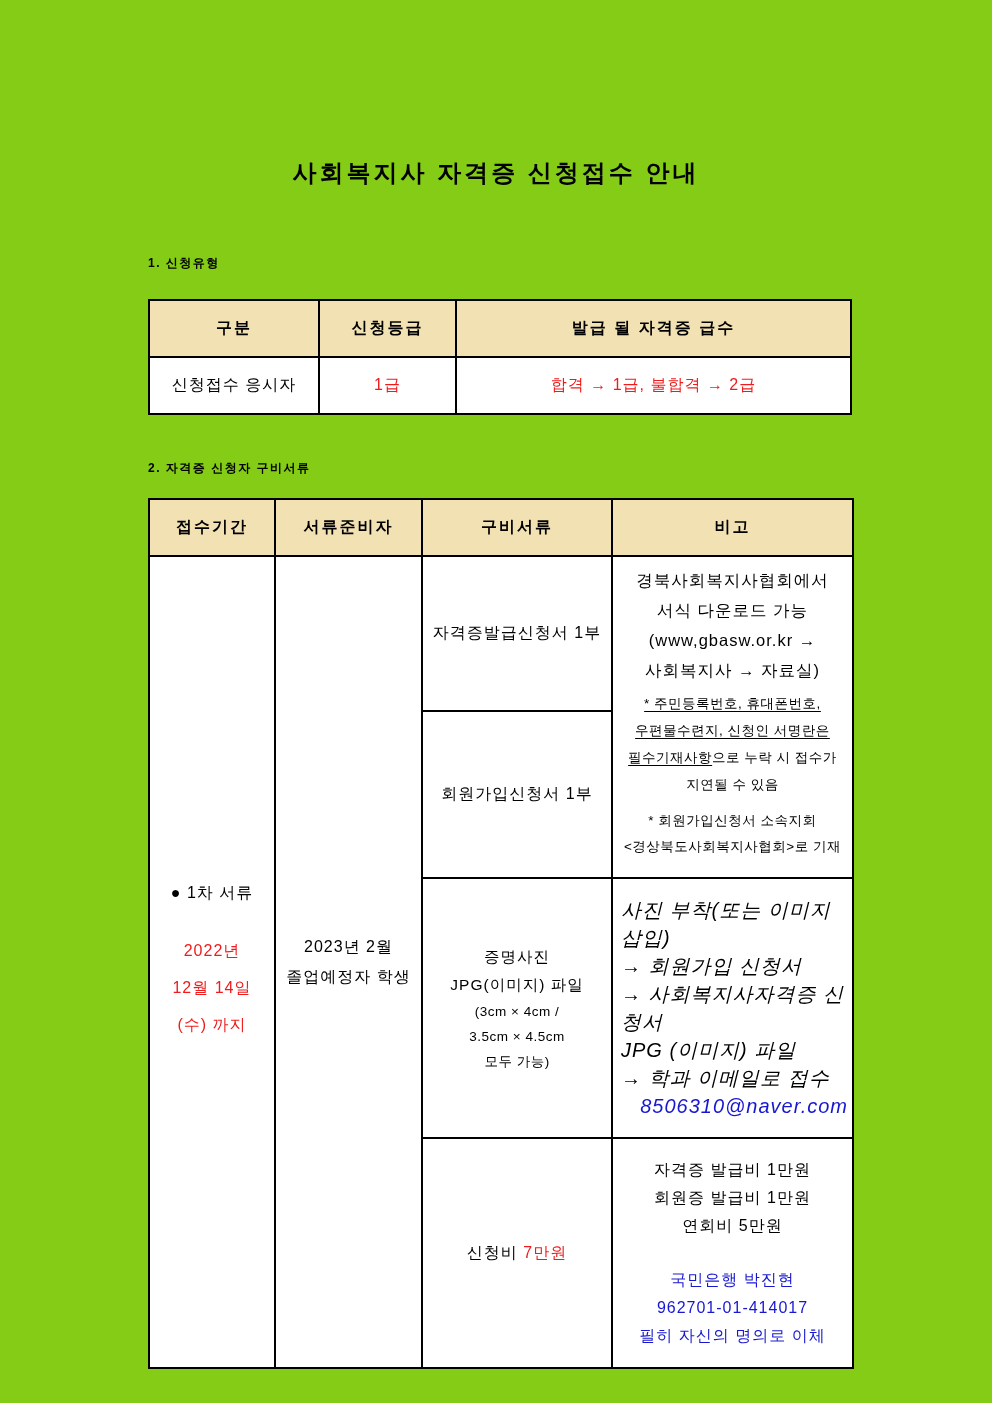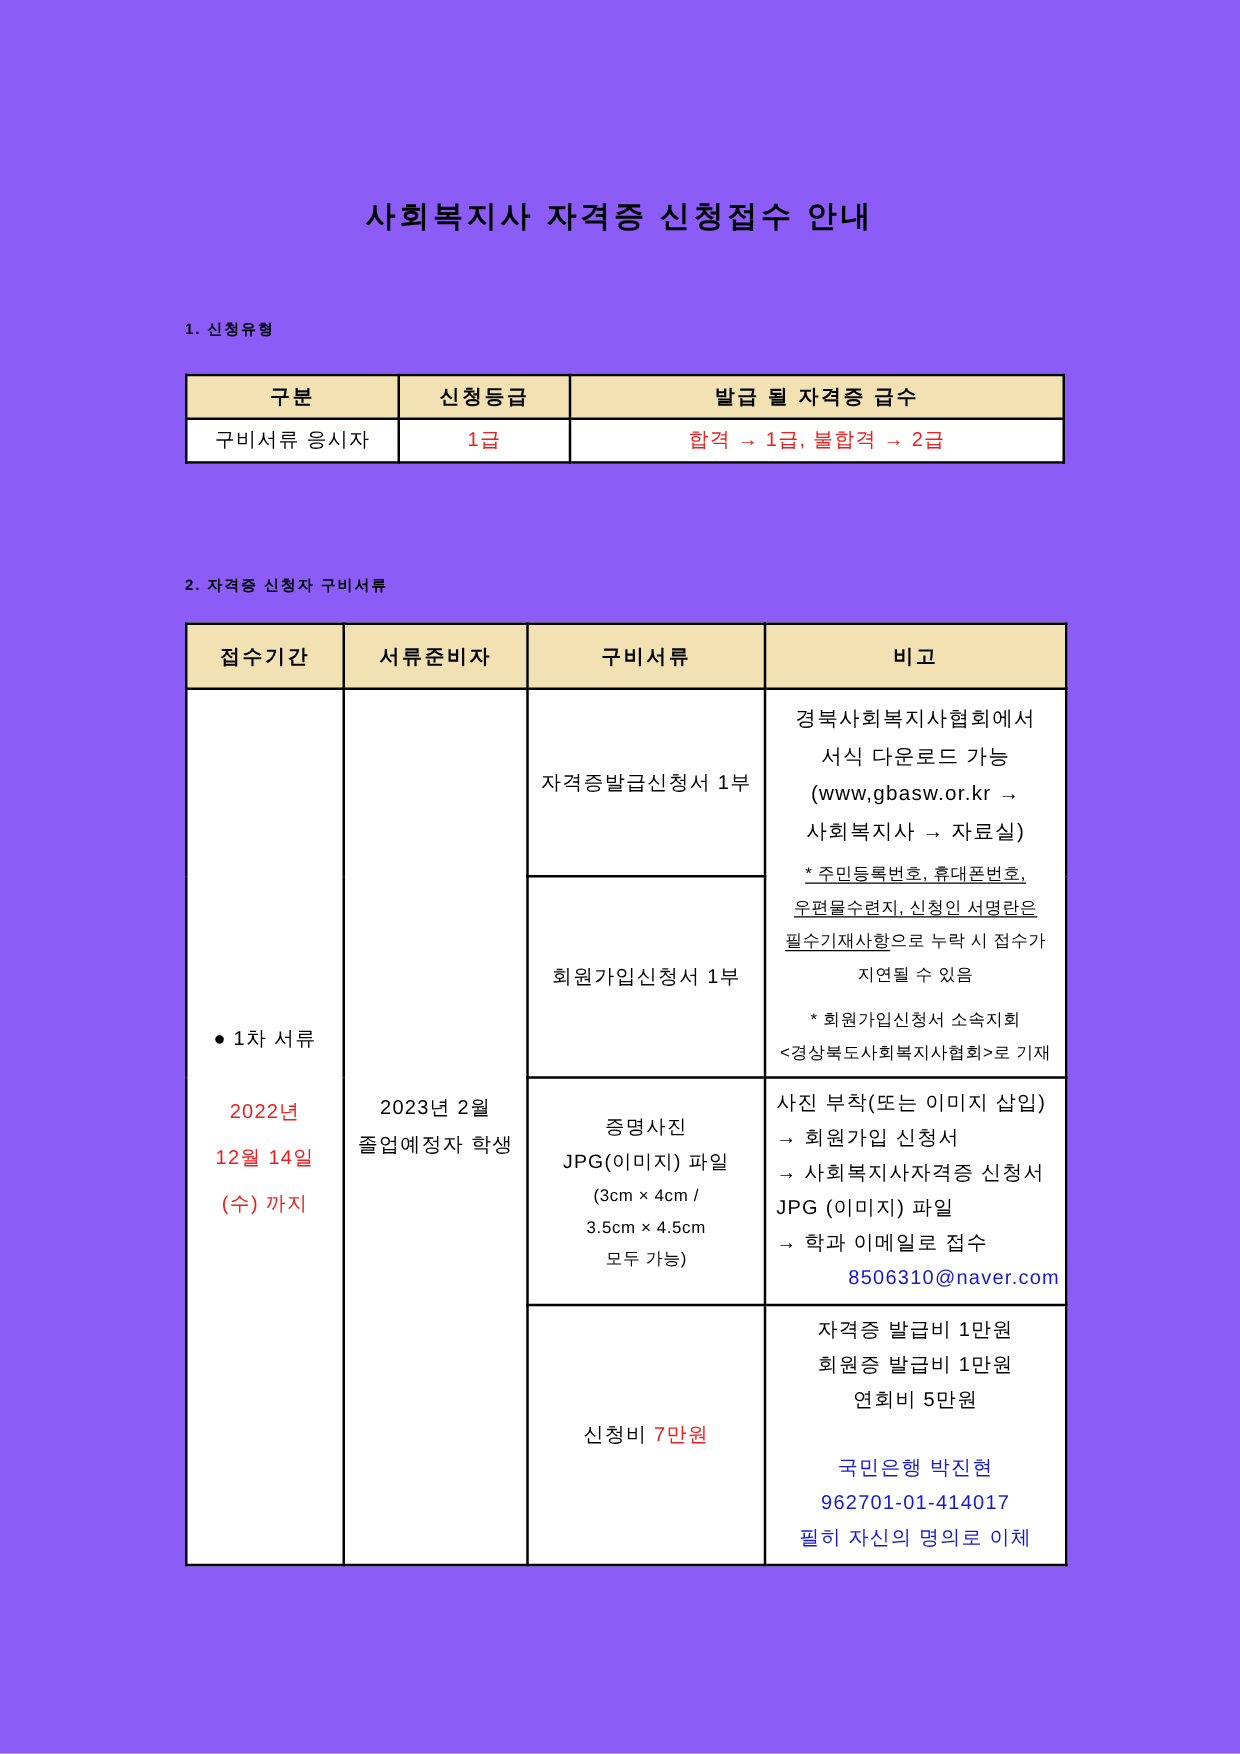--- a/index.html
+++ b/index.html
@@ -1,30 +1,30 @@
 <!DOCTYPE html>
 <html style="--header_bg: #F2E1B3; --red: #EE1C1C; --blue: #1717D1; --border: #000000;"><head>
 <meta charset="utf-8">
 <style>
   html,body{margin:0;padding:0;background:#fff;}
   .page{
-    position:relative;width:992px;height:1403px;background:#8b5cf6;
+    position:relative;width:992px;height:1403px;background:#84cc16;
     font-family:"Liberation Sans","DejaVu Sans",sans-serif;color:#000;overflow:hidden;
   }
   .doc-title{
     position:absolute;top:157px;left:0;width:100%;text-align:center;
     font-size:24px;font-weight:bold;letter-spacing:3px;
   }
   .section-heading{
     position:absolute;left:148px;font-size:12px;font-weight:bold;letter-spacing:1.5px;
   }
   #sec1-heading{top:255px;}
   #sec2-heading{top:460px;}
   table{border-collapse:collapse;table-layout:fixed;position:absolute;left:148px;background:#fff;}
-  td,th{border:2px solid var(--border,#000);padding:6px 4px;text-align:center;vertical-align:middle;overflow:hidden;margin-top:48px;}
+  td,th{border:2px solid var(--border,#000);padding:17px 4px;text-align:center;vertical-align:middle;overflow:hidden;margin-top:48px;}
   th{background:var(--header_bg,#F2E1B3);font-weight:bold;font-size:16px;letter-spacing:2px;}
   #table1{top:299px;width:702px;}
   #table1 td{font-size:16px;letter-spacing:1px;}
   #table1 tr{height:34px;}
   #table2{top:498px;width:704px;}
   #table2 tr.hdr{height:52px;}
   #table2 tr.rA{height:140px;}
   #table2 tr.rB{height:150px;}
   #table2 tr.rC{height:175px;}
   #table2 tr.rD{height:205px;}
@@ -37,21 +37,21 @@
   .period-bullet-line{font-size:16px;line-height:22px;}
   .period-date{font-size:16px;line-height:37px;}
   .period-gap{height:28px;}
   .preparer-cell{font-size:16px;}
   .preparer-cell div{line-height:30px;}
   .note-merged{vertical-align:top;padding-top:8px;}
   .note-merged .blk1 div{font-size:16.5px;line-height:30px;letter-spacing:1px;}
   .note-merged .blk2{margin-top:5px;}
   .note-merged .blk2 div{line-height:27px;}
   .note-merged .blk3{margin-top:10px;}
-  .photo-note{ text-align:left;padding-left:8px;font-size:16px;letter-spacing:1px;}
+  .photo-note{ text-align:left;padding-left:8px;font-size:20px;letter-spacing:1px;font-style:italic;}
   .photo-note div{line-height:28px;}
   .photo-note .email-line{text-align:right;}
   .fee-note div{font-size:16px;line-height:28px;letter-spacing:1px;}
   .fee-gap{height:26px;}
   .photo-spec div.main{font-size:15.5px;line-height:28px;letter-spacing:1px;text-align:center;}
   .photo-spec div.sub{font-size:13.5px;line-height:25px;letter-spacing:0.5px;}
 </style>
 </head>
 <body>
 
@@ -67,21 +67,21 @@
         <col style="width:137px">
         <col style="width:395px">
       </colgroup>
     <tbody>
         <tr>
       <th>구분</th>
       <th>신청등급</th>
       <th>발급 될 자격증 급수</th>
     </tr>
     <tr>
-      <td>구비서류 응시자</td>
+      <td>신청접수 응시자</td>
       <td class="red">1급</td>
       <td class="red">합격 → 1급, 불합격 → 2급</td>
     </tr>
   </tbody>
     </table>
 
   <div class="section-heading" id="sec2-heading">2. 자격증 신청자 구비서류</div>
 
   <table id="table2">
     <colgroup>

